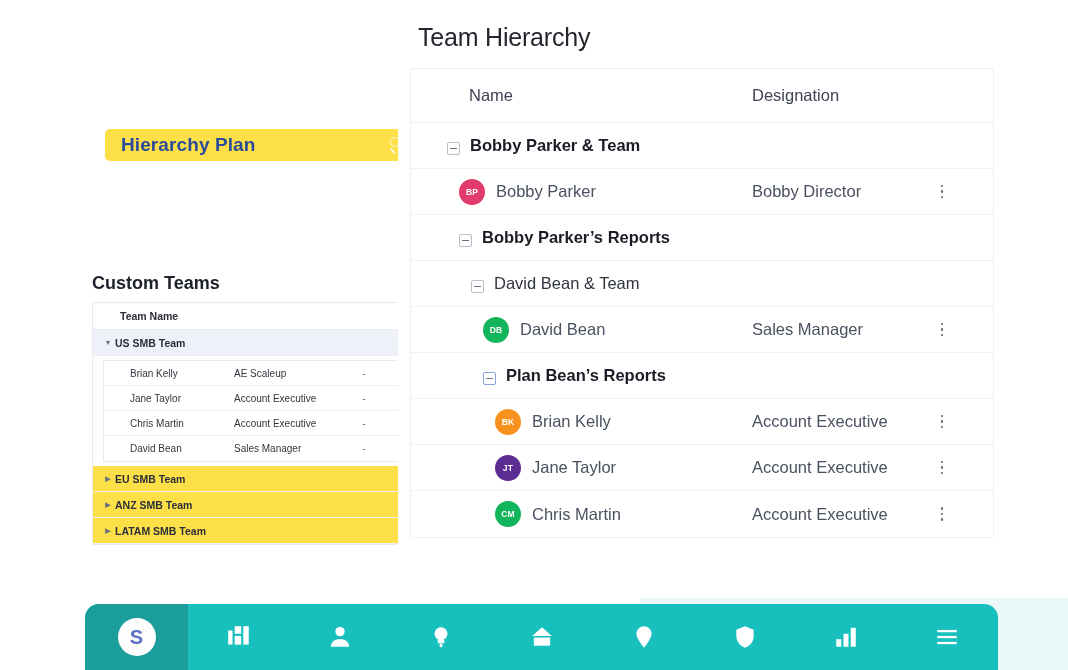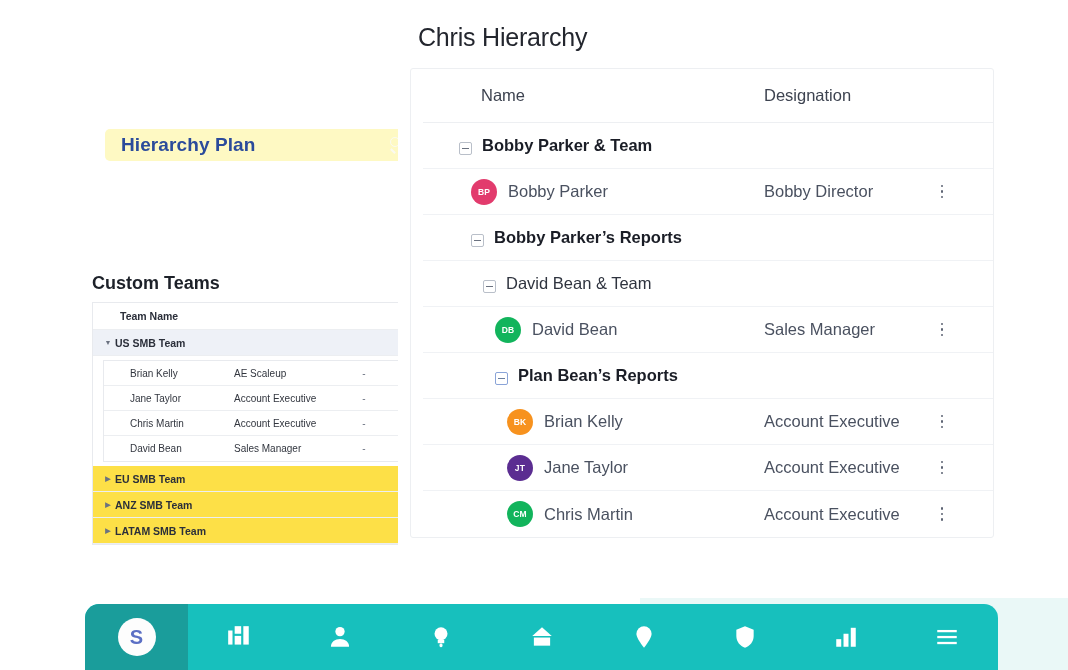--- a/index.html
+++ b/index.html
@@ -25,21 +25,21 @@
     height: 560px;
     overflow: hidden;
   }
 
   #hierarchy-plan-bar {
     position: absolute;
     left: 105px;
     top: 129px;
     width: 320px;
     height: 32px;
-    background: #fef9c3;
+    background: #fde047;
     border-radius: 5px 0 0 5px;
     display: flex;
     align-items: center;
     box-sizing: border-box;
     padding: 0 10px 0 16px;
   }
   #hierarchy-plan-bar .hp-title {
     font-size: 19px;
     font-weight: bold;
     color: #2b4b9b;
@@ -160,21 +160,20 @@
   #hierarchy-card {
     position: absolute;
     left: 410px;
     top: 68px;
     width: 584px;
     background: #ffffff;
     border: 1px solid #edeff2;
     border-radius: 3px;
     box-sizing: border-box;
     box-shadow: 0 0 0 0 rgba(0,0,0,0);
-    padding-left: 12px;
   }
   .hier-head {
     display: flex;
     align-items: center;
     height: 53px;
     border-bottom: 1px solid #edeff2;
   }
   .hier-head .col-name {
     padding-left: 58px;
     font-size: 16.5px;
@@ -388,21 +387,21 @@
         </div>
         <div class="team-row">
           <span class="tri">▶</span>
           <span>LATAM SMB Team</span>
         </div>
       </div>
   </div>
 
 </div>
 
-<div id="main-title">Chris Hierarchy</div>
+<div id="main-title">Team Hierarchy</div>
 
 <div id="hierarchy-card">
   <div class="hier-head">
     <div class="hier-head-inner">
       <span class="col-name">Name</span>
       <span class="col-desig">Designation</span>
     </div>
   </div>
   <div id="hier-body">
       <div class="hier-row">

